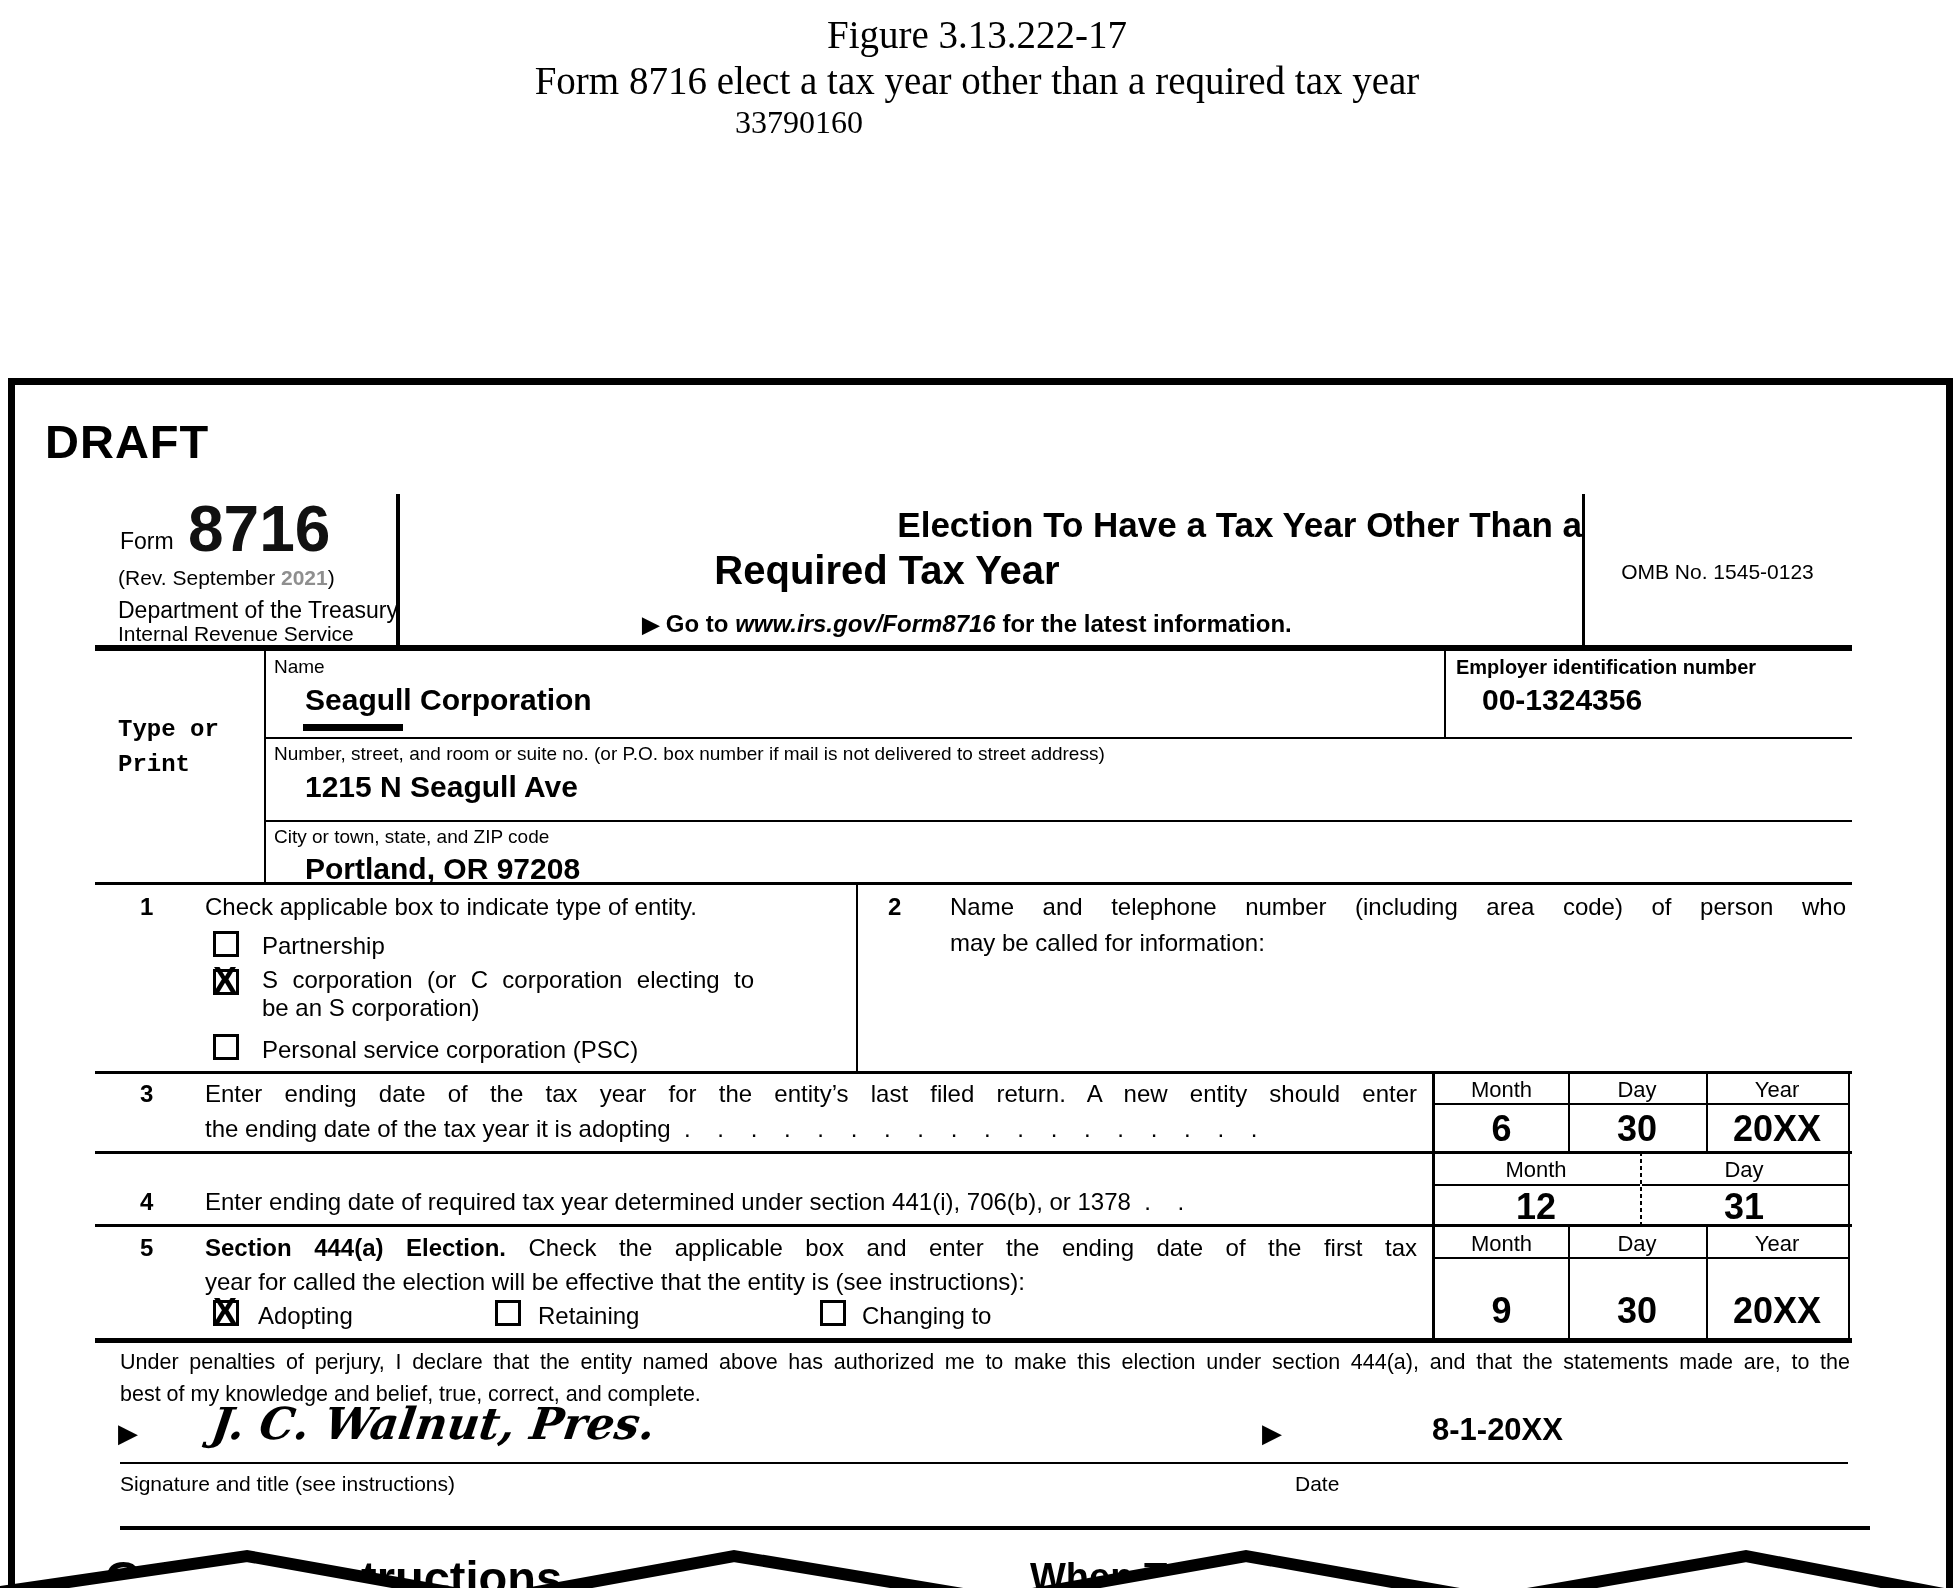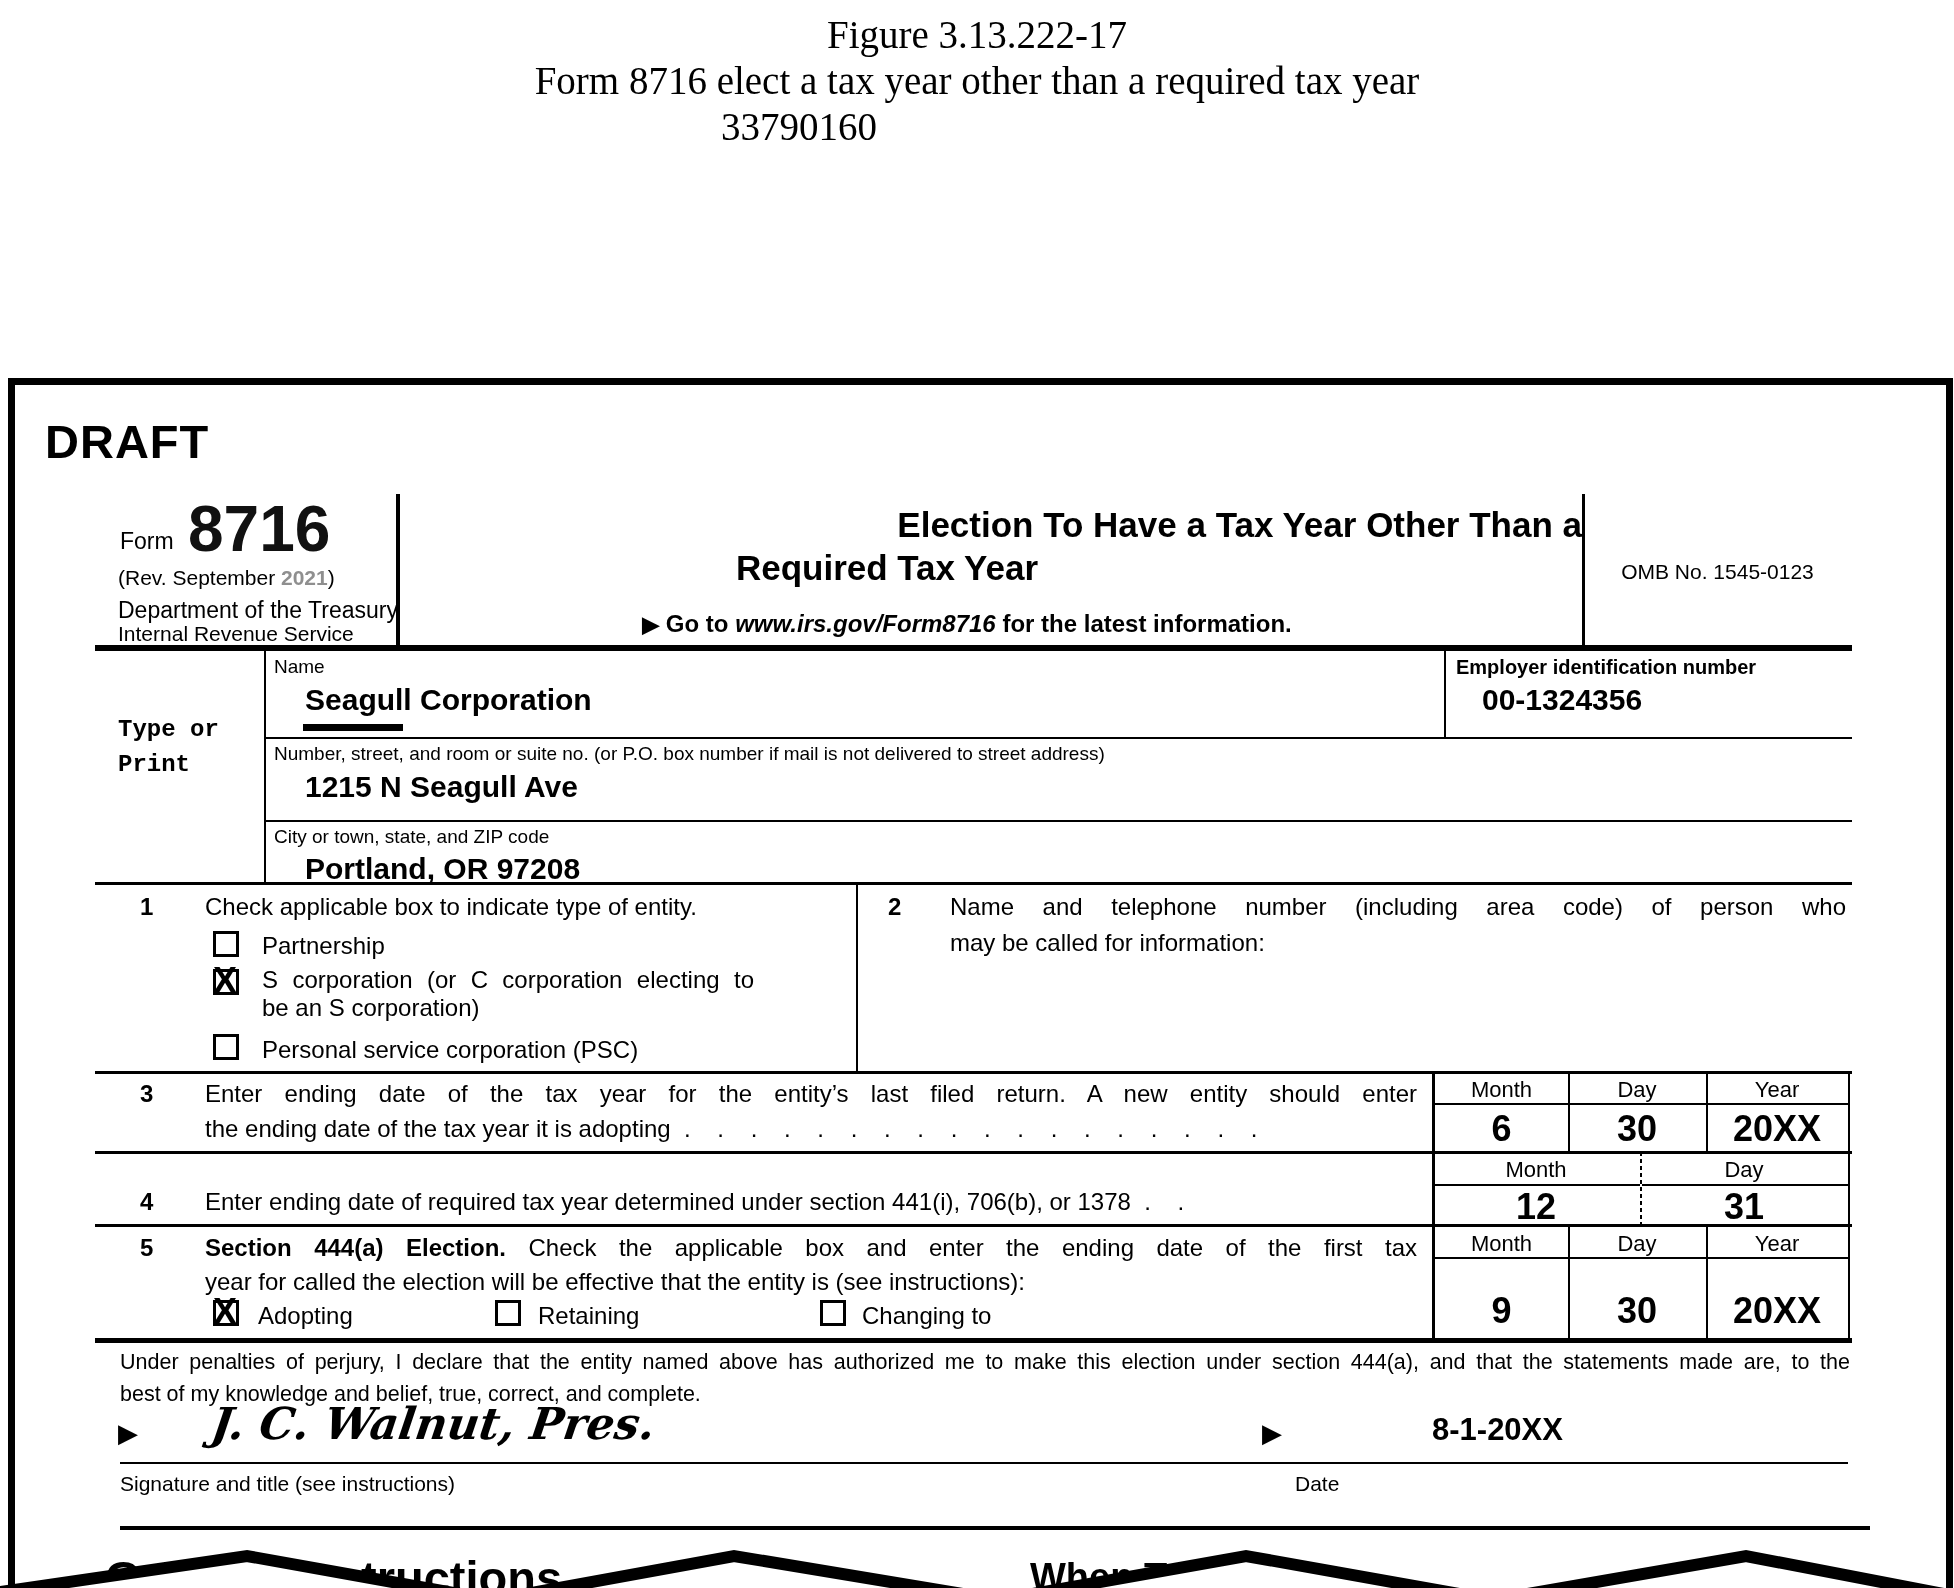--- a/index.html
+++ b/index.html
@@ -27,39 +27,39 @@
   .arrow{font-size:26px;}
   .torn-head{position:absolute;font-weight:bold;white-space:nowrap;}
 </style>
 </head>
 <body>
 
 <div id="canvas">
 
   <div class="abs serif ctr" style="left:0;top:12px;width:1954px;font-size:39px;">Figure 3.13.222-17</div>
   <div class="abs serif ctr" style="left:0;top:58px;width:1954px;font-size:39px;">Form 8716 elect a tax year other than a required tax year</div>
-  <div class="abs serif ctr" style="left:0;top:104px;width:1598px;font-size:39px;">33790160</div>
+  <div class="abs serif ctr" style="left:0;top:104px;width:1598px;font-size:32px;">33790160</div>
 
   <div class="abs" style="left:8px;top:378px;width:1931px;height:1222px;border:7px solid #000;border-bottom:none;"></div>
 
   <div class="abs" style="left:45px;top:414px;font-size:47px;font-weight:900;letter-spacing:1px;">DRAFT</div>
 
   <div class="abs" style="left:120px;top:528px;font-size:23px;">Form</div>
   <div class="abs" style="left:188px;top:492px;font-size:64px;font-weight:900;color:#111;">8716</div>
   <div class="abs" style="left:118px;top:566px;font-size:21px;white-space:nowrap;">
     <span>(Rev. September </span><span style="color:#8f8f8f;font-weight:bold;">2021</span><span>)</span>
   </div>
   <div class="abs" style="left:118px;top:597px;font-size:23px;">Department of the Treasury</div>
   <div class="abs" style="left:118px;top:622px;font-size:21px;">Internal Revenue Service</div>
 
   <div class="vl" style="left:396px;top:494px;height:153px;width:4px;"></div>
   <div class="vl" style="left:1582px;top:494px;height:153px;width:3px;"></div>
 
   <div class="abs ctr b" style="left:400px;top:505px;width:1182px;font-size:35px;text-align:right;">Election To Have a Tax Year Other Than a</div>
-  <div class="abs ctr b" style="left:400px;top:548px;width:974px;font-size:35px;">Required Tax Year</div>
+  <div class="abs ctr b" style="left:400px;top:548px;width:974px;font-size:40px;">Required Tax Year</div>
   <div class="abs ctr" style="left:376px;top:610px;width:1182px;font-size:24px;font-weight:bold;white-space:nowrap;">
     <span class="arrow" style="font-size:22px;">▶</span>
     <span>Go to </span><span style="font-style:italic;">www.irs.gov/Form8716</span><span> for the latest information.</span>
   </div>
   <div class="abs ctr" style="left:1585px;top:560px;width:265px;font-size:21px;">OMB No. 1545-0123</div>
 
   <div class="hl" style="left:95px;top:645px;width:1757px;height:6px;"></div>
 
   <div class="abs num" style="left:118px;top:716px;font-size:24px;font-family:Liberation Mono, monospace;">
     <div>Type or</div>

